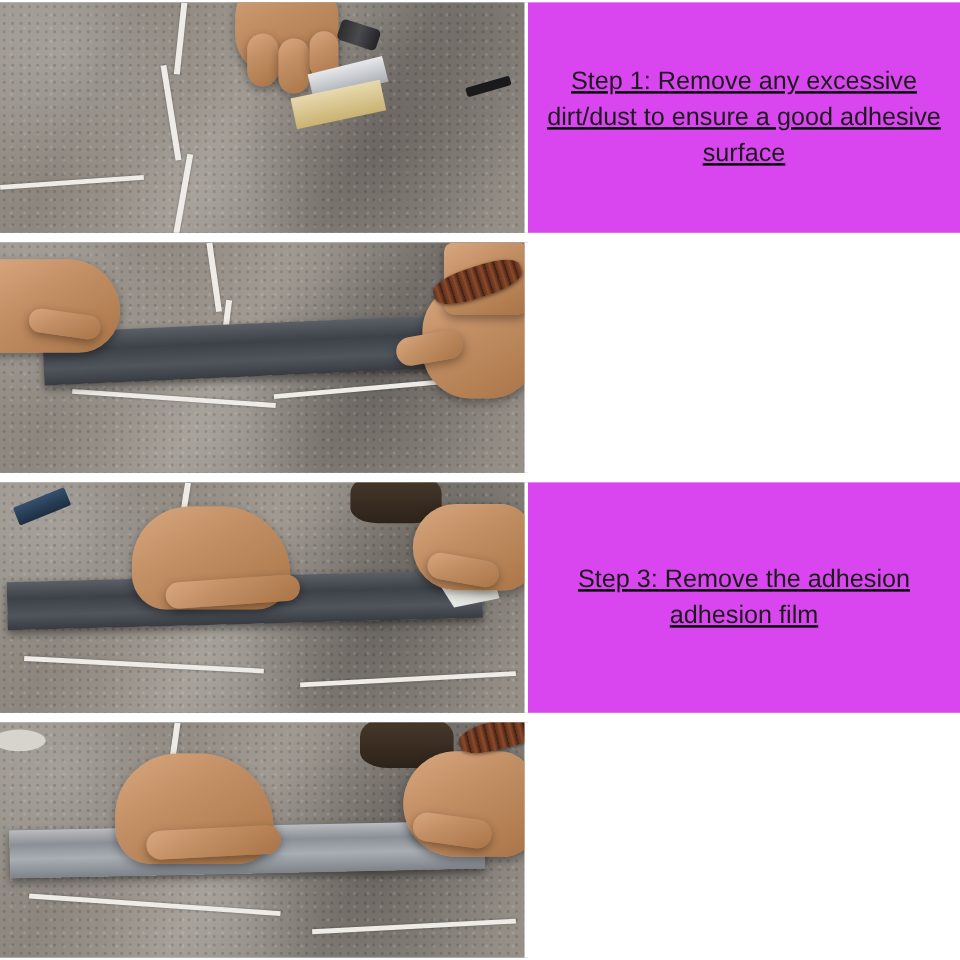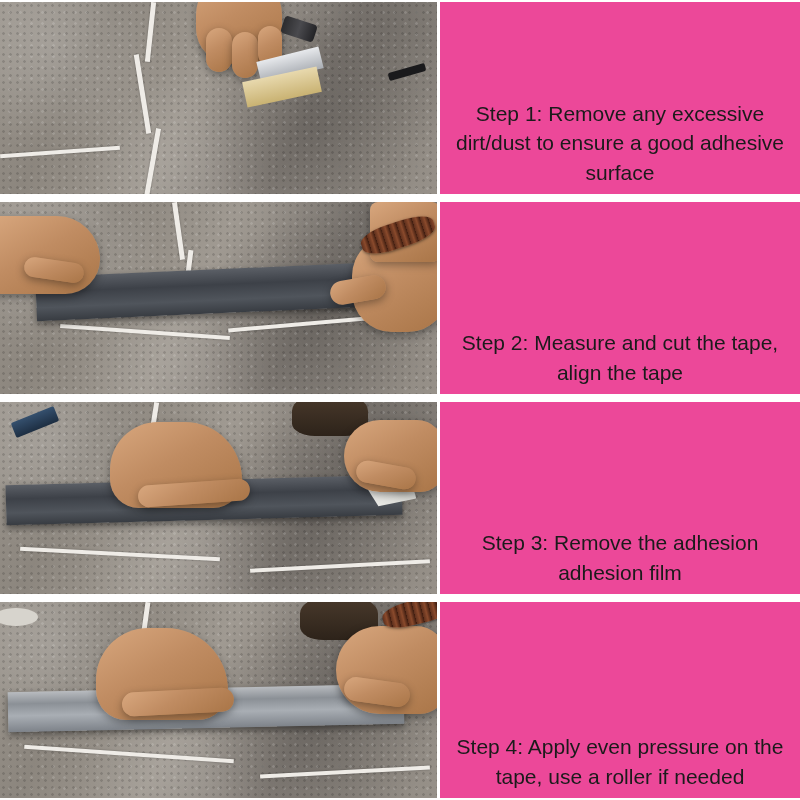--- a/index.html
+++ b/index.html
@@ -109,25 +109,26 @@
     border-radius: 40% 40% 30% 30%;
   }
   .small-obj {
     position: absolute;
     background: linear-gradient(180deg, #35506e 0%, #1d2e42 100%);
     border-radius: 2px;
   }
   .caption {
     flex: 1;
     display: flex;
-    align-items: flex-end;
+    align-items: center;
     justify-content: center;
     padding: 6px 14px;
     box-sizing: border-box;
-    background: #ec4899;
+    background: #d946ef;
+    text-decoration: underline;
   }
   .caption p {
     margin: 0;
     text-align: center;
     color: #1b1b1b;
     font-size: 21px;
     line-height: 1.42;
     font-family: "Liberation Sans", sans-serif;
   }
 </style>
@@ -167,23 +168,20 @@
       <div class="crack" style="left:60px;top:128px;width:170px;height:4px;transform:rotate(4deg);"></div>
       <div class="crack" style="left:228px;top:120px;width:150px;height:4px;transform:rotate(-5deg);"></div>
       <div class="tape" style="left:36px;top:68px;width:330px;height:44px;transform:rotate(-2.5deg);"></div>
       <div class="hand" style="left:-10px;top:14px;width:110px;height:78px;border-radius:0 50px 40px 0;"></div>
       <div class="hand" style="left:24px;top:58px;width:60px;height:20px;border-radius:10px;transform:rotate(8deg);"></div>
       <div class="hand" style="left:352px;top:34px;width:96px;height:96px;border-radius:40px;"></div>
       <div class="hand" style="left:330px;top:76px;width:56px;height:24px;border-radius:12px;transform:rotate(-10deg);"></div>
       <div class="hand" style="left:370px;top:0;width:70px;height:60px;border-radius:8px;"></div>
       <div class="bracelet" style="left:360px;top:20px;width:76px;height:26px;transform:rotate(-18deg);"></div>
     </div>
-    <div class="caption">
-      <p>Step 2: Measure and cut the tape, align the tape</p>
-    </div>
   </div>
 
   <div class="step-row">
     <div class="photo" style="height:192px;">
       <div class="ground"></div>
       <div class="speckle"></div>
       <div class="crack" style="left:150px;top:0;width:5px;height:54px;transform:rotate(9deg);"></div>
       <div class="crack" style="left:162px;top:44px;width:5px;height:36px;transform:rotate(-6deg);"></div>
       <div class="crack" style="left:20px;top:150px;width:200px;height:4px;transform:rotate(3deg);"></div>
       <div class="crack" style="left:250px;top:162px;width:180px;height:4px;transform:rotate(-3deg);"></div>
@@ -211,18 +209,15 @@
       <div class="crack" style="left:260px;top:168px;width:170px;height:4px;transform:rotate(-3deg);"></div>
       <div class="small-obj" style="left:-6px;top:6px;width:44px;height:18px;border-radius:50%;background:#d7d4cd;"></div>
       <div class="sandal" style="left:300px;top:-6px;width:78px;height:44px;"></div>
       <div class="tape silver" style="left:8px;top:86px;width:396px;height:40px;transform:rotate(-1.2deg);"></div>
       <div class="hand" style="left:96px;top:26px;width:132px;height:92px;border-radius:52px 62px 30px 30px;"></div>
       <div class="hand" style="left:122px;top:88px;width:112px;height:24px;border-radius:12px;transform:rotate(-3deg);"></div>
       <div class="hand" style="left:336px;top:24px;width:110px;height:88px;border-radius:44px 30px 26px 44px;"></div>
       <div class="hand" style="left:344px;top:78px;width:66px;height:24px;border-radius:12px;transform:rotate(8deg);"></div>
       <div class="bracelet" style="left:382px;top:-2px;width:70px;height:24px;transform:rotate(-14deg);"></div>
     </div>
-    <div class="caption">
-      <p>Step 4: Apply even pressure on the tape, use a roller if needed</p>
-    </div>
   </div>
 
 </div>
 
 </body></html>

